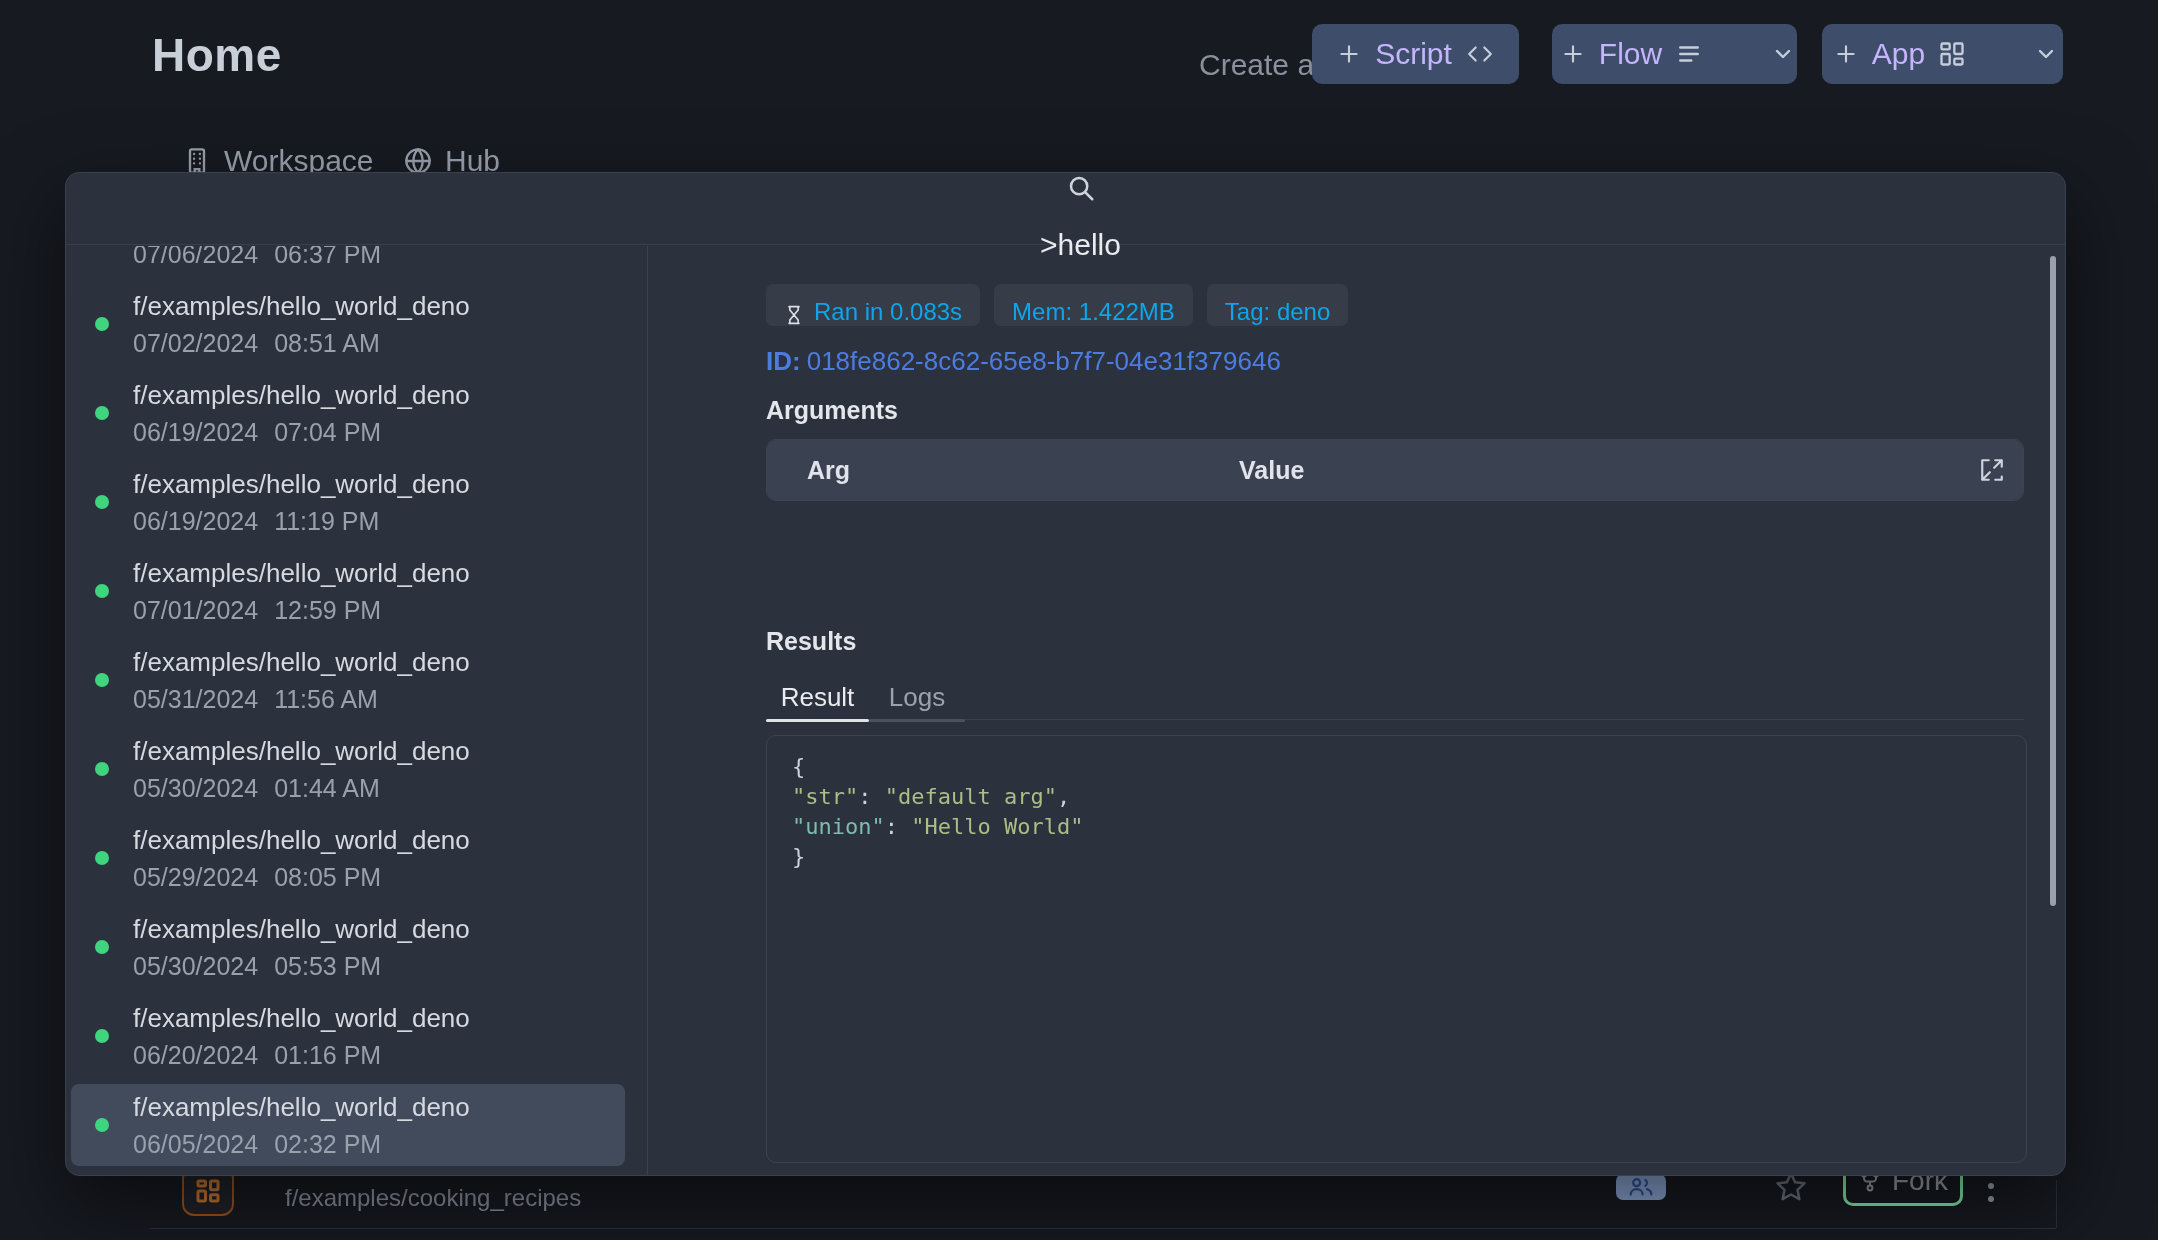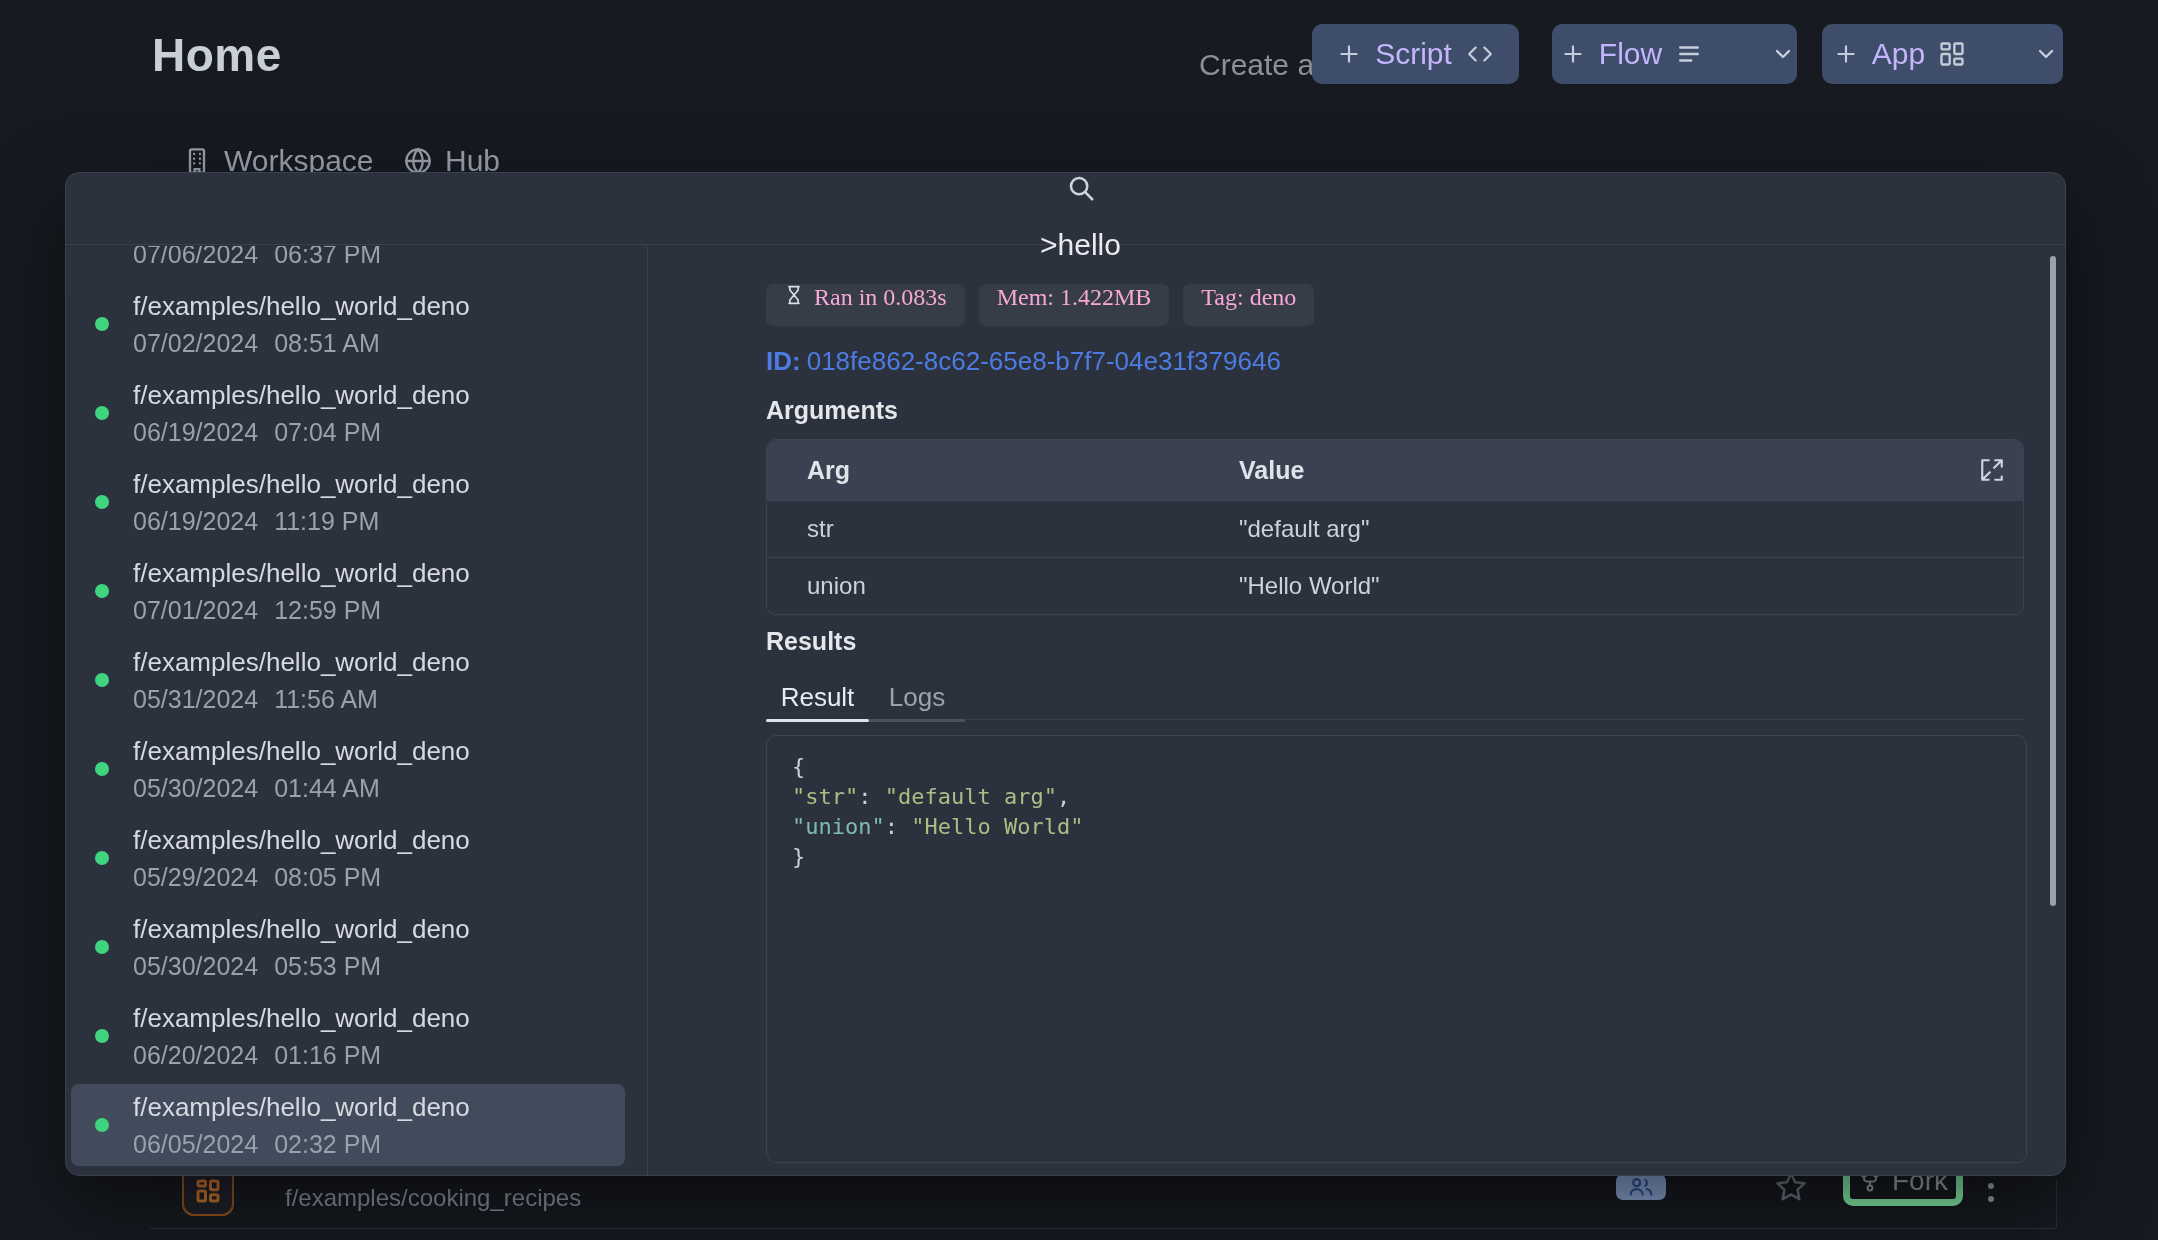--- a/index.html
+++ b/index.html
@@ -54,21 +54,21 @@
     font-size:24px; color:#8b929e;
   }
   .users-pill {
     position:absolute; left:1616px; top:1174px; width:50px; height:26px;
     background:#8ca6d4; border-radius:7px;
     display:flex; align-items:center; justify-content:center; cursor:pointer;
   }
   .star-btn { position:absolute; left:1774px; top:1170px; cursor:pointer; }
   .fork-btn {
     position:absolute; left:1843px; top:1156px; width:120px; height:50px;
-    border:7px solid #86efac; border-radius:10px;
+    border:3px solid #86efac; border-radius:10px;
     display:flex; align-items:center; justify-content:center; gap:10px;
     font-size:28px; color:#99a1ac; cursor:pointer;
   }
   .kebab { position:absolute; left:1988px; top:1170px; width:8px; cursor:pointer; }
   .kebab i { display:block; width:6px; height:6px; border-radius:50%; background:#9aa2ad; margin:0 0 7px 0; }
   .hdiv { position:absolute; left:150px; top:1228px; width:1906px; height:1px; background:#2b303a; }
   .vdiv { position:absolute; left:2056px; top:1180px; width:1px; height:48px; background:#2b303a; }
 
   
   .modal {
@@ -99,22 +99,22 @@
   .run-ts { position:absolute; left:62px; top:46px; font-size:25px; color:#99a1ad; }
   .run-ts .t { margin-left:16px; }
   .runs-scrollbar { position:absolute; left:668px; top:253px; width:6px; height:271px;
     border-radius:3px; background:#7f8795; }
 
   
   .panel { position:absolute; left:695px; top:0; right:0; bottom:0; }
   .badges { position:absolute; left:5px; top:38px; display:flex; gap:14px; }
   .badge {
     height:42px; background:#363d49; border-radius:7px;
-    display:flex; align-items:flex-start; gap:10px; padding:0 18px;
-    font-size:24px; color:#f9a8d4; white-space:nowrap;font-family:Liberation Serif, serif;
+    display:flex; align-items:flex-end; gap:10px; padding:0 18px;
+    font-size:24px; color:#0ea5e9; white-space:nowrap;
   }
   .run-id { position:absolute; left:5px; top:100px; font-size:26px; color:#4c7ce2; cursor:pointer; }
   .run-id b { font-weight:700; margin-right:6px; }
   .sec-label { position:absolute; left:5px; font-size:25px; font-weight:700; color:#e3e6eb; }
   .lbl-args { top:150px; }
   .lbl-results { top:381px; }
 
   .args-table {
     position:absolute; left:5px; top:193px; width:1258px;
     border:1px solid #3d4450; border-radius:10px; overflow:hidden;
@@ -388,30 +388,20 @@
       <div class="args-table">
         <div class="tbl-head">
           <div class="col-arg">Arg</div>
           <div class="col-val">Value</div>
           <div class="expand-btn">
             <svg width="26" height="26" viewBox="0 0 24 24" fill="none" stroke="#ced4dc" stroke-width="2" stroke-linecap="round" stroke-linejoin="round">
                 <path d="M15 3h6v6M9 21H3v-15M3 21l7-7M21 3l-7 7M3 6V3h6M21 18v3h-6"></path>
               </svg>
           </div>
         </div>
-        <div id="args-rows">
-            <div class="tbl-row">
-              <div class="col-arg">str</div>
-              <div class="col-val">"default arg"</div>
-            </div>
-            <div class="tbl-row">
-              <div class="col-arg">union</div>
-              <div class="col-val">"Hello World"</div>
-            </div>
-          </div>
       </div>
 
       <div class="sec-label lbl-results">Results</div>
 
       <div class="result-tabs">
         <div class="rtab rtab-result">
           <span>Result</span>
           <span class="ul"></span>
         </div>
         <div class="rtab rtab-logs">

